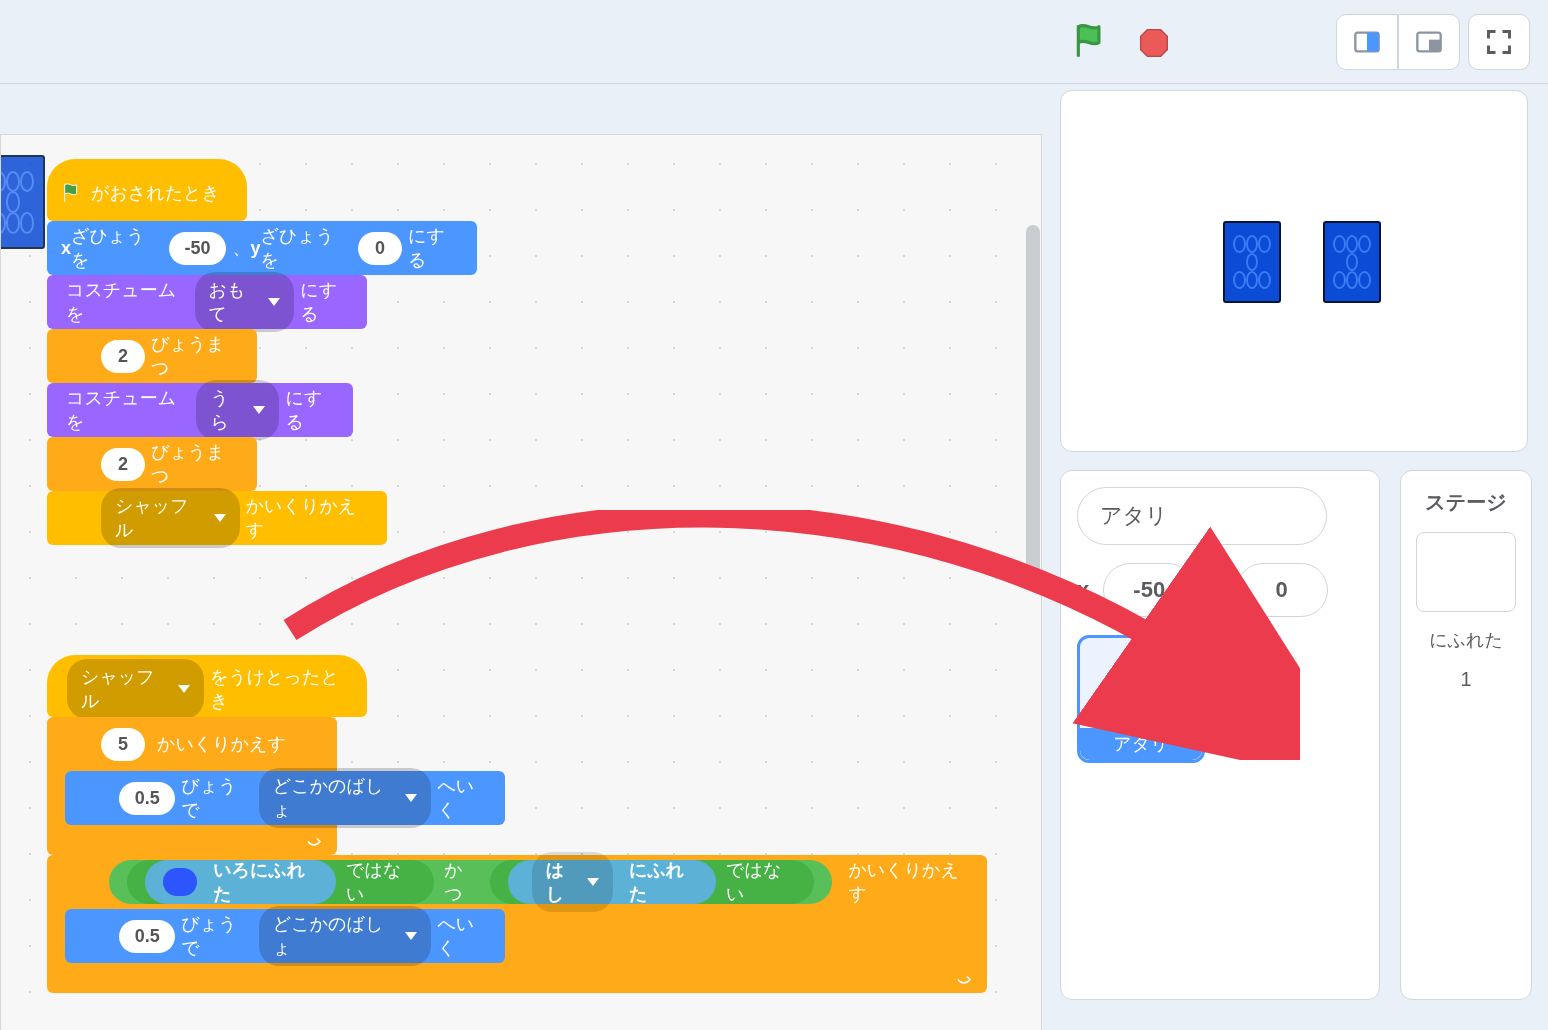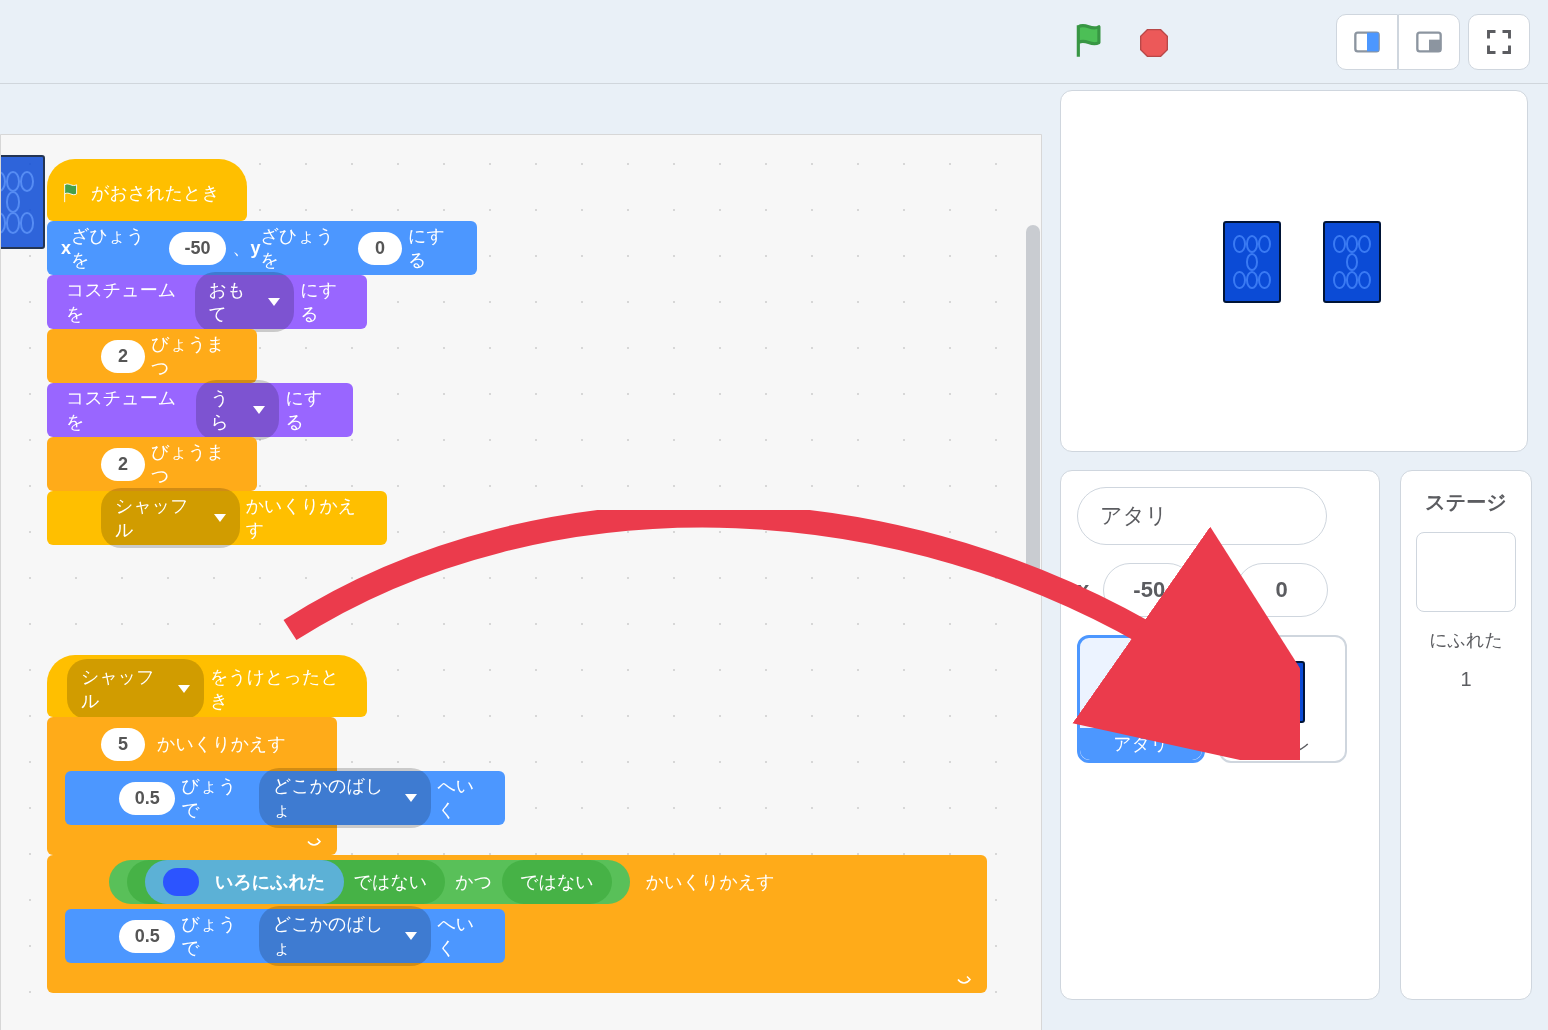--- a/index.html
+++ b/index.html
@@ -206,20 +206,24 @@
         <span class="boolean operator">
           <span class="boolean operator" style="background:#46b246">
             <span class="boolean sensing">
               <span class="color-chip"></span>
               <span>いろにふれた</span>
             </span>
             <span>ではない</span>
           </span>
           <span>かつ</span>
           <span class="boolean operator" style="background:#46b246">
+            <span class="boolean sensing">
+              <span class="dd" style="background:rgba(0,0,0,.12)">はし</span>
+              <span>にふれた</span>
+            </span>
             <span>ではない</span>
           </span>
         </span>
         <span style="margin-left:8px;">かいくりかえす</span>
       </div>
       <div class="c-body">
         <div class="block motion" style="width:440px; border-radius:6px; padding-left:48px;">
           <span class="pill">0.5</span>
           <span>びょうで</span>
           <span class="dd">どこかのばしょ</span>
@@ -275,34 +279,20 @@
             <span></span>
             <span></span>
             <span></span>
             <span></span>
             <span></span>
             <span></span>
             <span></span>
           </div>
         </div>
       <div class="label">アタリ</div>
-    </div>
-    <div class="sprite-tile">
-      <div class="card">
-          <div class="flower">
-            <span></span>
-            <span></span>
-            <span></span>
-            <span></span>
-            <span></span>
-            <span></span>
-            <span></span>
-          </div>
-        </div>
-      <div class="label" style="color:#5b5c60">ハズレ</div>
     </div>
   </div>
 </div>
 
 <div class="stage-panel">
   <div class="title">ステージ</div>
   <div class="backdrop-thumb"></div>
   <div class="bd-label">にふれた</div>
   <div class="bd-count">1</div>
 </div>

